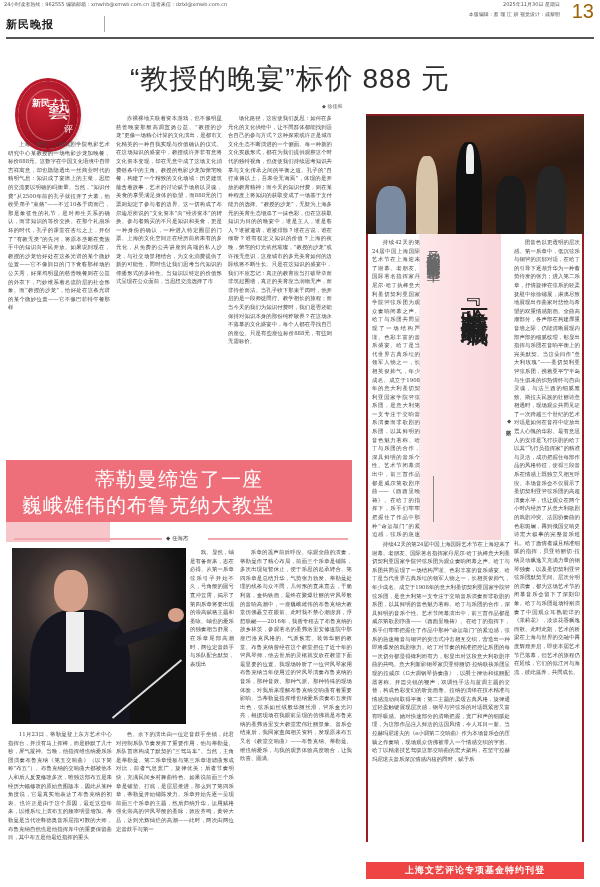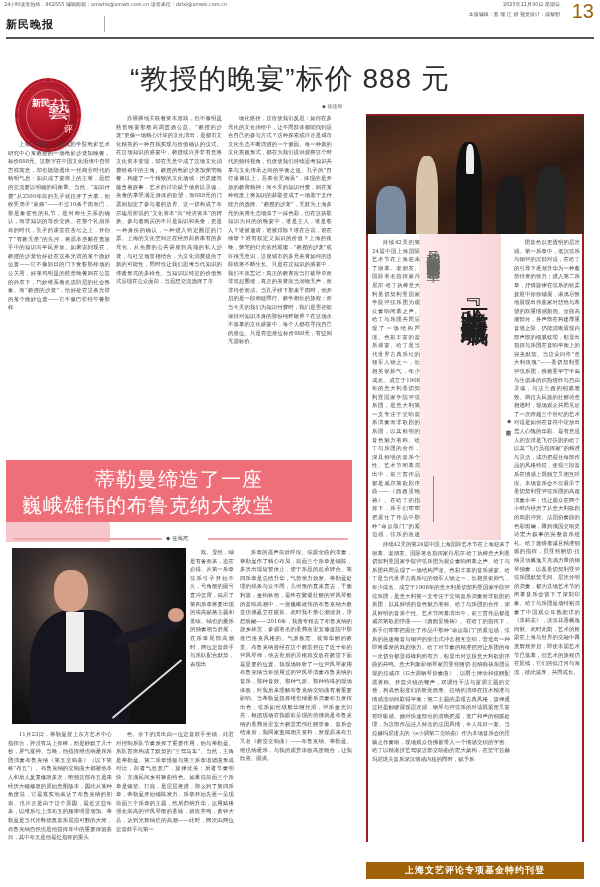--- a/index.html
+++ b/index.html
@@ -38,21 +38,21 @@
   .photo-orch .fig { position: absolute; border-radius: 40% 40% 10% 10%; }
 
   
   .a3-frame { position: absolute; left: 366px; top: 234px; width: 218px; height: 608px; border-left: 2px solid #a01a25; border-right: 2px solid #a01a25; }
   .a3-pink { position: absolute; left: 419px; top: 234px; width: 82px; height: 306px; background: linear-gradient(90deg, #fde8ea, #f9d6da); }
   .vtext-sub { position: absolute; left: 426px; top: 240px; width: 16px; writing-mode: vertical-rl; font-size: 14px; line-height: 16px; color: #6a6a6a; letter-spacing: 1px; font-family: "DejaVu Sans", sans-serif; }
   .vline { position: absolute; left: 433px; top: 476px; width: 1px; height: 46px; background: #888; }
   .vtext-main { position: absolute; left: 458px; top: 286px; width: 32px; writing-mode: vertical-rl; font-size: 28px; line-height: 32px; color: #1f1f1f; letter-spacing: 1px; }
   .a3-byline { position: absolute; left: 503px; top: 418px; width: 10px; writing-mode: vertical-rl; font-size: 5.5px; color: #555; }
 
-  .footer-band { position: absolute; left: 366px; top: 862px; width: 218px; height: 17px; background: #a16207; color: #fff; font-size: 9px; font-weight: bold; text-align: center; line-height: 17px; letter-spacing: 1px; }
+  .footer-band { position: absolute; left: 366px; top: 862px; width: 218px; height: 17px; background: #ef4444; color: #fff; font-size: 9px; font-weight: bold; text-align: center; line-height: 17px; letter-spacing: 1px; }
 
   
   .a2-banner { position: absolute; left: 6px; top: 460px; width: 346px; height: 62px; background: #ee6f79; }
   .a2-title1 { position: absolute; left: 6px; width: 346px; top: 466px; text-align: center; font-size: 20px; color: #fff; letter-spacing: 1px; }
   .a2-title2 { position: absolute; left: 6px; width: 284px; top: 492px; text-align: center; font-size: 20px; color: #fff; letter-spacing: 1px; }
   .a2-pinkblock { position: absolute; left: 6px; top: 522px; width: 104px; height: 20px; background: #f7c6cb; }
   .a2-rule-l { position: absolute; left: 14px; top: 538px; width: 148px; height: 2px; background: #f2a6ad; }
   .a2-rule-r { position: absolute; left: 208px; top: 538px; width: 140px; height: 2px; background: #f2a6ad; }
   .a2-byline { position: absolute; left: 166px; top: 535px; font-size: 5.5px; color: #444; }
   .photo-cond { position: absolute; left: 12px; top: 548px; width: 174px; height: 176px;

